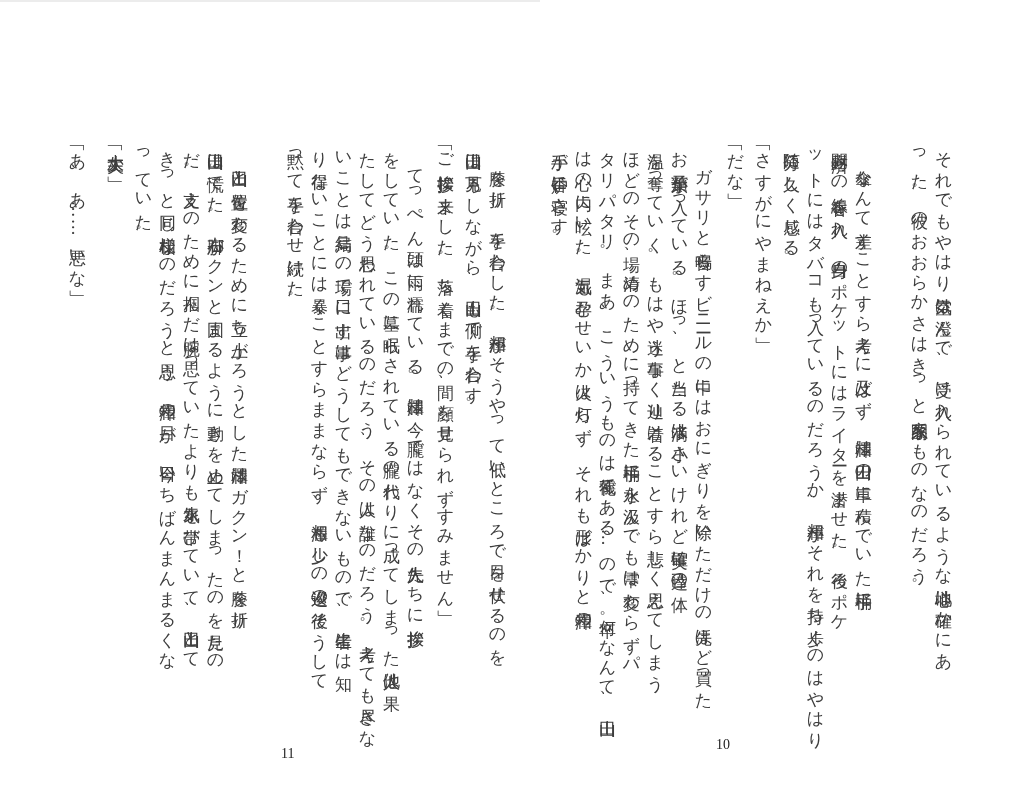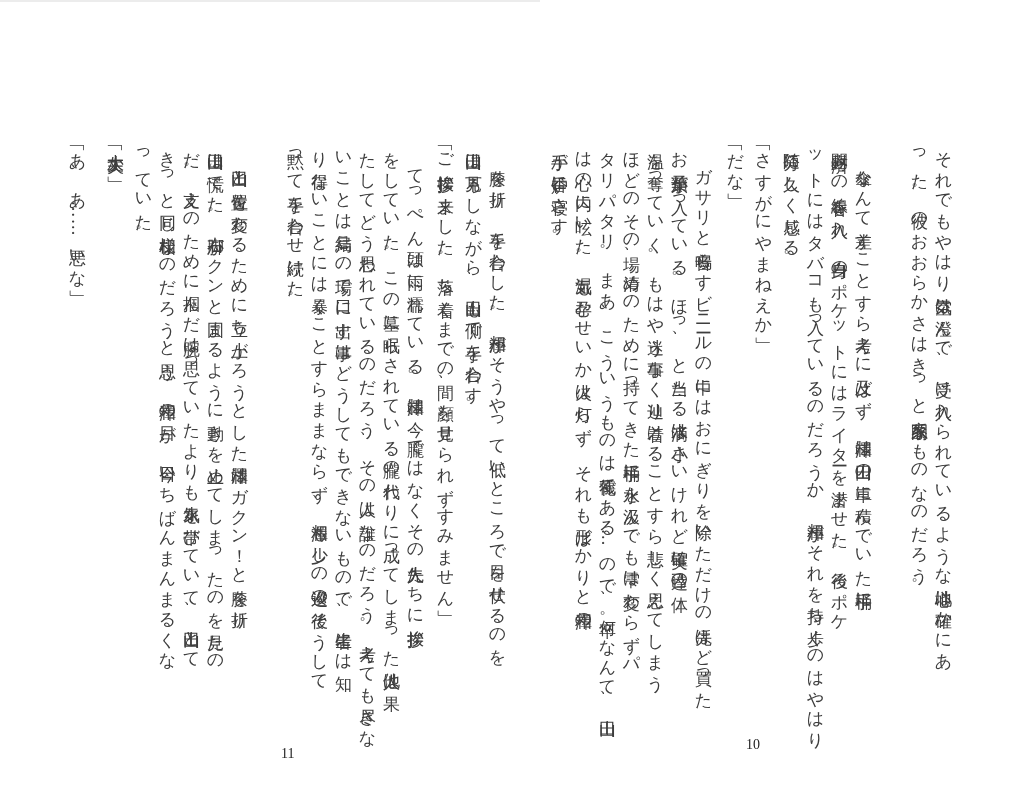--- a/index.html
+++ b/index.html
@@ -38,21 +38,21 @@
   <div class="col" style="left:268px;">随分に久しく感じる。</div>
   <div class="col" style="left:240px;">「さすがにやまねえか」</div>
   <div class="col" style="left:212px;">「だな」</div>
   <div class="col indent" style="left:180px;">ガサリと音鳴らすビニールの中にはおにぎりを除いただけの先ほど買った</div>
   <div class="col" style="left:156px;">お菓子類が入っている。ほっ、と当たる水滴は小さいけれど確実に己達の体</div>
   <div class="col" style="left:132px;">温を奪っていく。もはや迷う事なく辿り着けることすら悲しく思えてしまう</div>
   <div class="col" style="left:108px;">ほどのその場、清めのために持ってきた手桶に水を汲んでも雫は変わらずパ</div>
   <div class="col" style="left:84px;">タリパタリ。まあ、こういうものは礼儀である…ので、何卒。なんて、山田</div>
   <div class="col" style="left:60px;">は心の内に呟いた。湿気も孕むせいか火は灯らず、それも形ばかりと相澤の</div>
   <div class="col" style="left:36px;">手が香炉に寝さす。</div>
-  <div class="pageno" style="left:234px; top:737px;">10</div>
+  <div class="pageno" style="left:204px; top:737px;">10</div>
 </div>
 
 <div class="page page-left">
   <div class="col indent" style="left:486px;">膝を折り、手を合わした。相澤がそうやって低いところで目を伏せるのを</div>
   <div class="col" style="left:462px;">山田は見下ろしながら、山田も側で手を合わす。</div>
   <div class="col" style="left:434px;">「ご挨拶に来ました。落ち着くまでの間、顔を見せられずすみません」</div>
   <div class="col indent" style="left:404px;">てっぺん頭は雨に濡れている。相澤は今、朧ではなくその先人たちに挨拶</div>
   <div class="col" style="left:380px;">をしていた。この墓に眠らされている朧の代わりに成ってしまった他人は果</div>
   <div class="col" style="left:356px;">たしてどう思われているのだろう、その人は誰なのだろう。考えても尽きな</div>
   <div class="col" style="left:332px;">いことは結局この場で口に出す事はどうしてもできないもので、生者には知</div>

